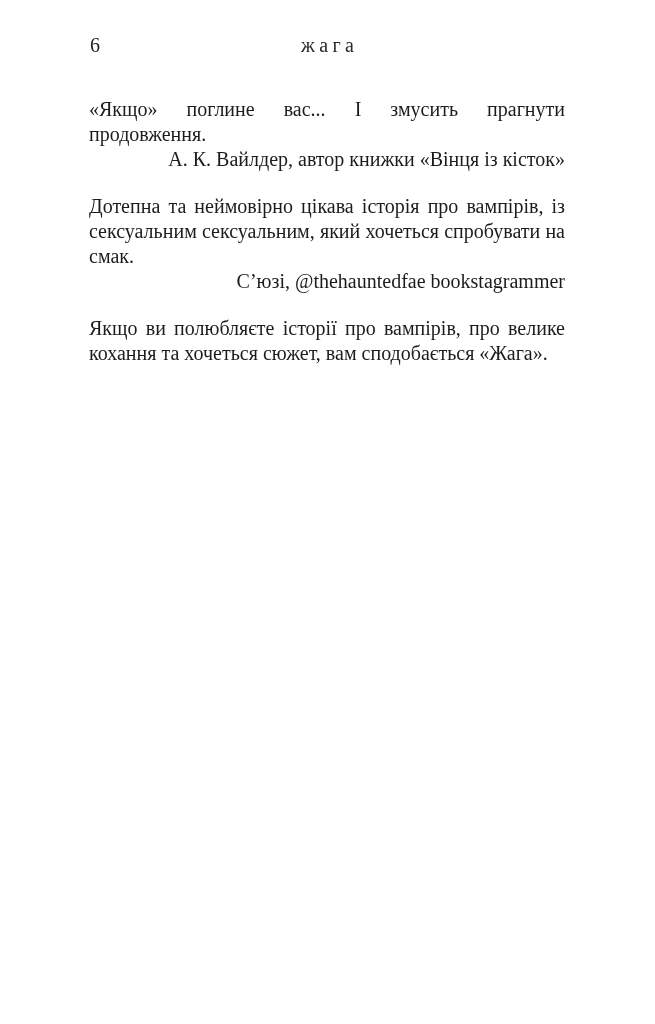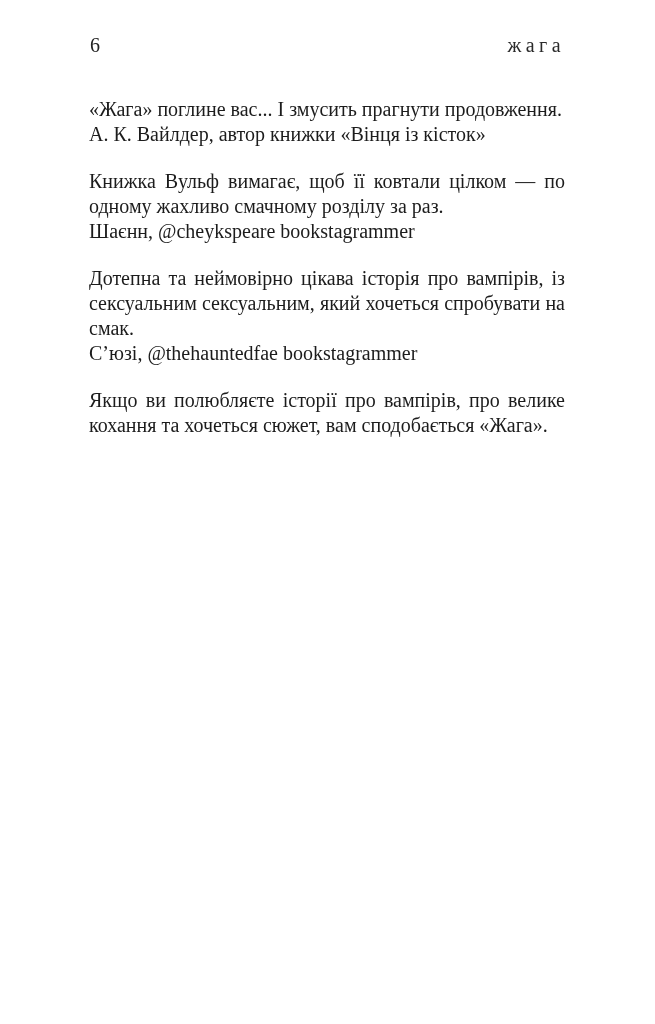--- a/index.html
+++ b/index.html
@@ -26,21 +26,21 @@
     font-size: 20px;
     line-height: 24px;
   }
   .page-number {
     position: absolute;
     left: 0;
     top: 0;
     color: #222222;
   }
   .running-title {
-    text-align: right;
+    text-align: center;
     letter-spacing: 0.22em;
     padding-left: 0.22em; 
     color: #2a2a2a;
   }
   
   .content {
     position: absolute;
     top: 97px;
     left: 89px;
     width: 476px;
@@ -51,44 +51,41 @@
     margin: 0 0 22px 0;
   }
   .quote-text {
     margin: 0;
     text-align: justify;
     text-justify: inter-word;
     color: #1c1c1c;
   }
   .attribution {
     margin: 0;
+    text-align: right;
     color: #1c1c1c;
   }
 </style>
 </head>
 <body>
 
 <div class="page">
 
   <header class="running-head">
     <span class="page-number">6</span>
     <div class="running-title">жага</div>
   </header>
 
   <main class="content">
 
     <section class="quote">
-      <p class="quote-text">«Жага» поглине вас... І змусить прагнути продовження.</p>
+      <p class="quote-text">«Якщо» поглине вас... І змусить прагнути продовження.</p>
       <p class="attribution">А. К. Вайлдер, автор книжки «Вінця із кісток»</p>
     </section>
 
-    <section class="quote">
-      <p class="quote-text">Книжка Вульф вимагає, щоб її ковтали цілком — по одному жахливо смачному розділу за раз.</p>
-      <p class="attribution">Шаєнн, @cheykspeare bookstagrammer</p>
-    </section>
 
     <section class="quote">
       <p class="quote-text">Дотепна та неймовірно цікава історія про вампірів, із сексуальним сексуальним, який хочеться спробувати на смак.</p>
       <p class="attribution">С’юзі, @thehauntedfae bookstagrammer</p>
     </section>
 
     <section class="quote">
       <p class="quote-text">Якщо ви полюбляєте історії про вампірів, про велике кохання та хочеться сюжет, вам сподобається «Жага».</p>
     </section>
 

